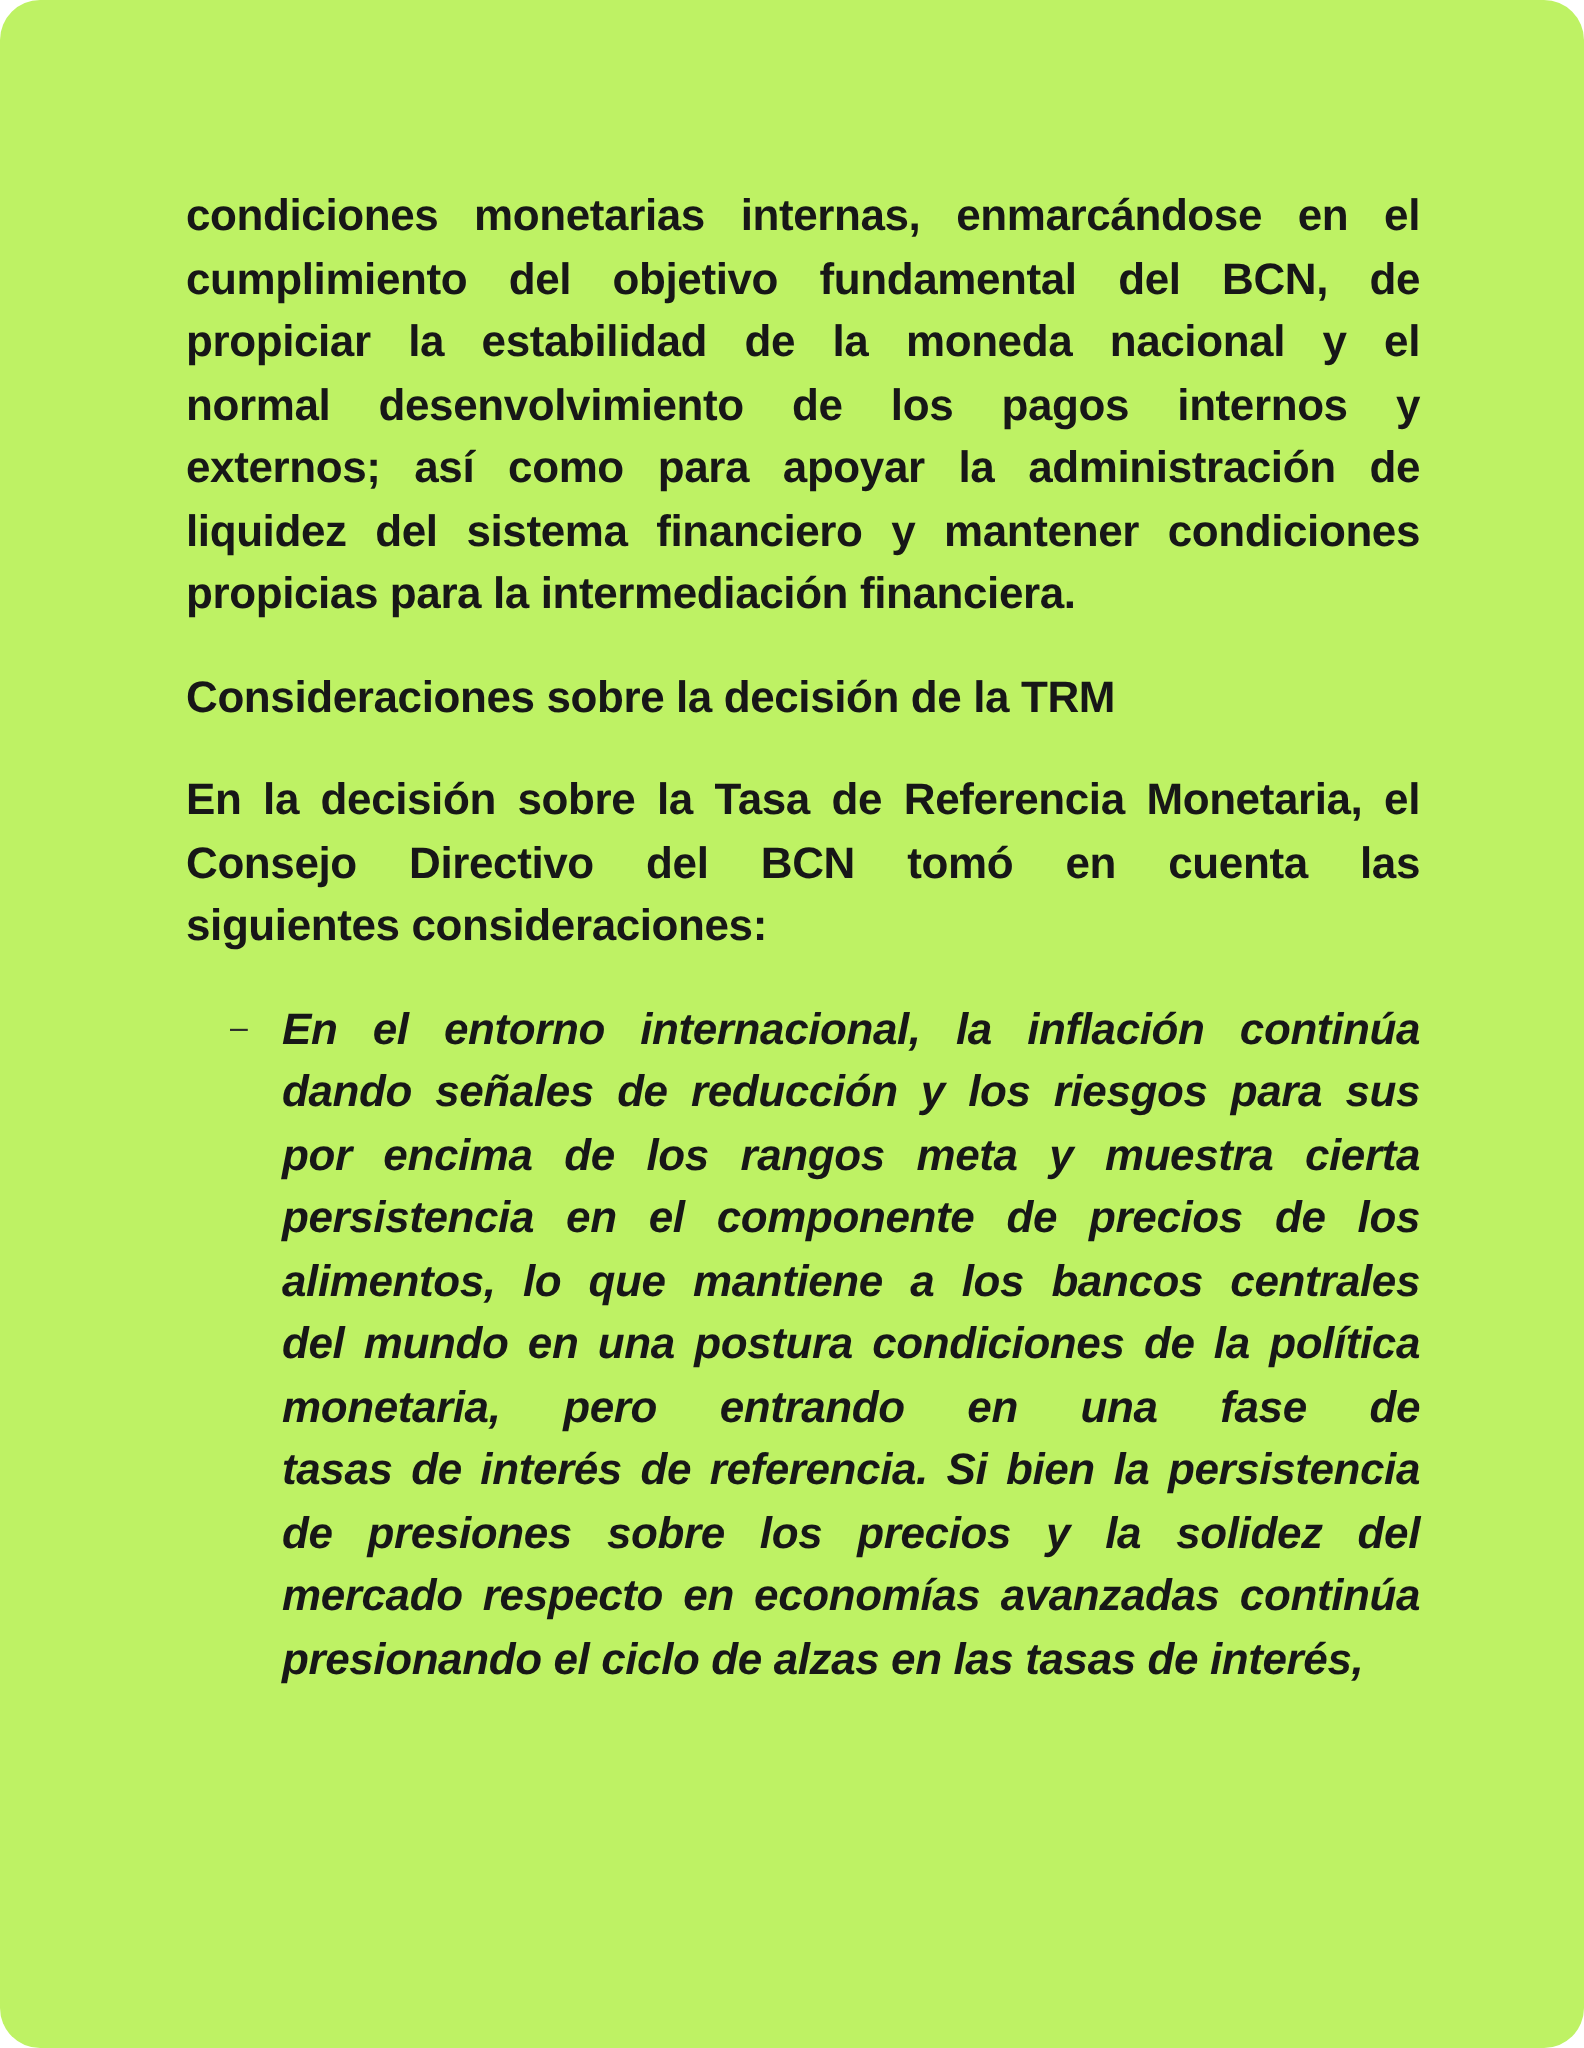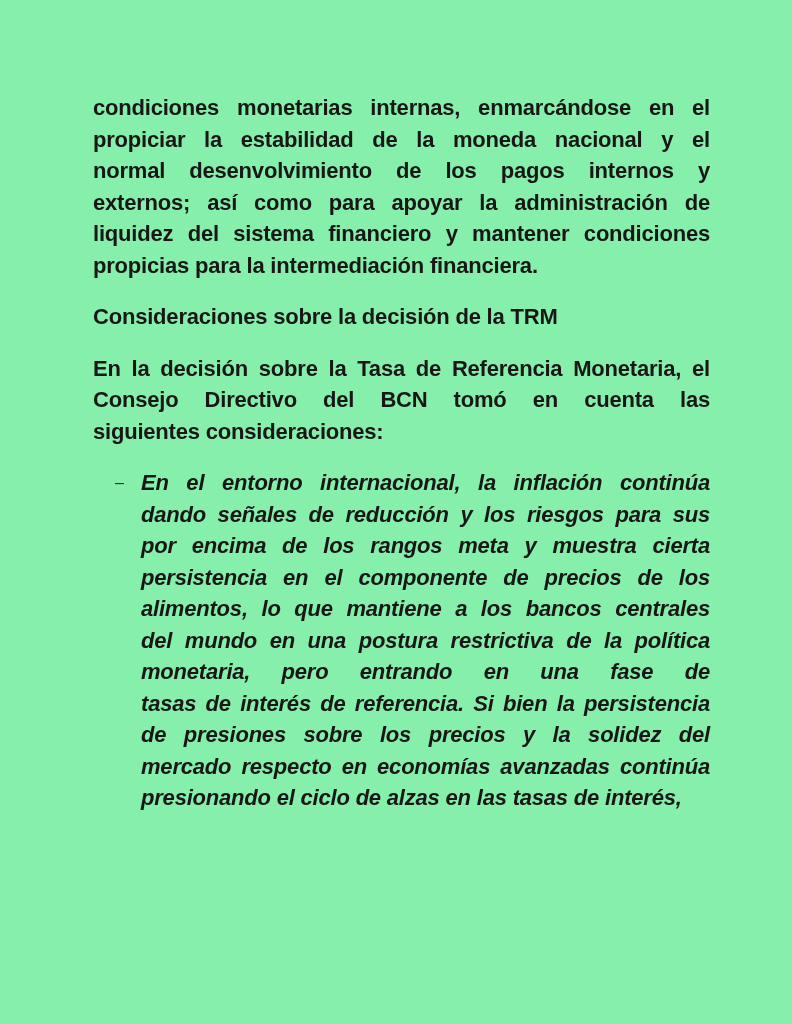--- a/index.html
+++ b/index.html
@@ -43,25 +43,26 @@
     font-size: 16px;
     font-weight: 400;
     line-height: 31.5px;
     color: #2b2b2b;
   }
   .bullet .bullet-lines { flex: 1; min-width: 0; font-style: italic; }
 </style>
 </head>
 <body>
 
-<div class="page" style="background: #86efac; color: rgb(23, 23, 23);">
+<div class="page" style="background: #bef264; color: rgb(23, 23, 23); border-radius: 20px;">
   <div class="content">
 
     <div class="block">
       <div class="line">condiciones monetarias internas, enmarcándose en el</div>
+      <div class="line">cumplimiento del objetivo fundamental del BCN, de</div>
       <div class="line">propiciar la estabilidad de la moneda nacional y el</div>
       <div class="line">normal desenvolvimiento de los pagos internos y</div>
       <div class="line">externos; así como para apoyar la administración de</div>
       <div class="line">liquidez del sistema financiero y mantener condiciones</div>
       <div class="line last">propicias para la intermediación financiera.</div>
     </div>
 
     <div class="block heading">
       <div class="line last">Consideraciones sobre la decisión de la TRM</div>
     </div>
@@ -73,21 +74,21 @@
     </div>
 
     <div class="block bullet">
       <div class="marker">–</div>
       <div class="bullet-lines">
         <div class="line">En el entorno internacional, la inflación continúa</div>
         <div class="line">dando señales de reducción y los riesgos para sus</div>
         <div class="line">por encima de los rangos meta y muestra cierta</div>
         <div class="line">persistencia en el componente de precios de los</div>
         <div class="line">alimentos, lo que mantiene a los bancos centrales</div>
-        <div class="line">del mundo en una postura restrictiva de la política</div>
+        <div class="line">del mundo en una postura condiciones de la política</div>
         <div class="line">monetaria, pero entrando en una fase de</div>
         <div class="line">tasas de interés de referencia. Si bien la persistencia</div>
         <div class="line">de presiones sobre los precios y la solidez del</div>
         <div class="line">mercado respecto en economías avanzadas continúa</div>
         <div class="line last">presionando el ciclo de alzas en las tasas de interés,</div>
       </div>
     </div>
 
   </div>
 </div>

